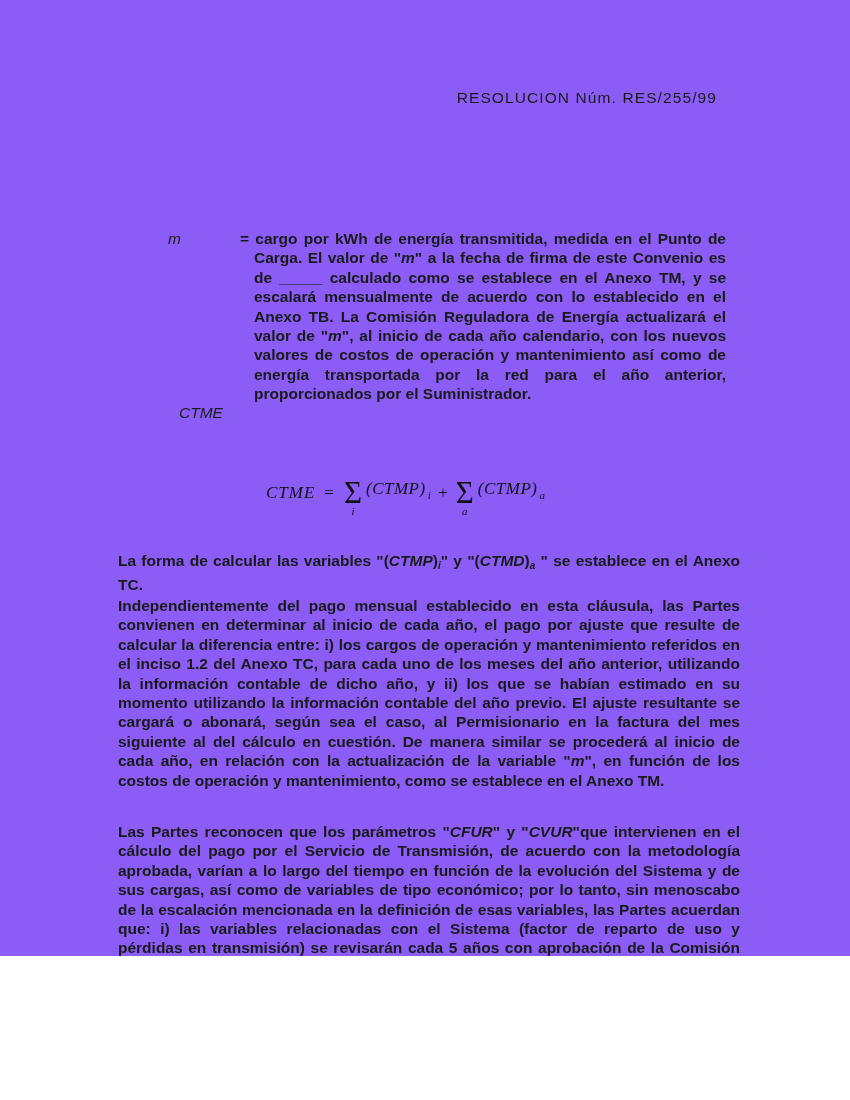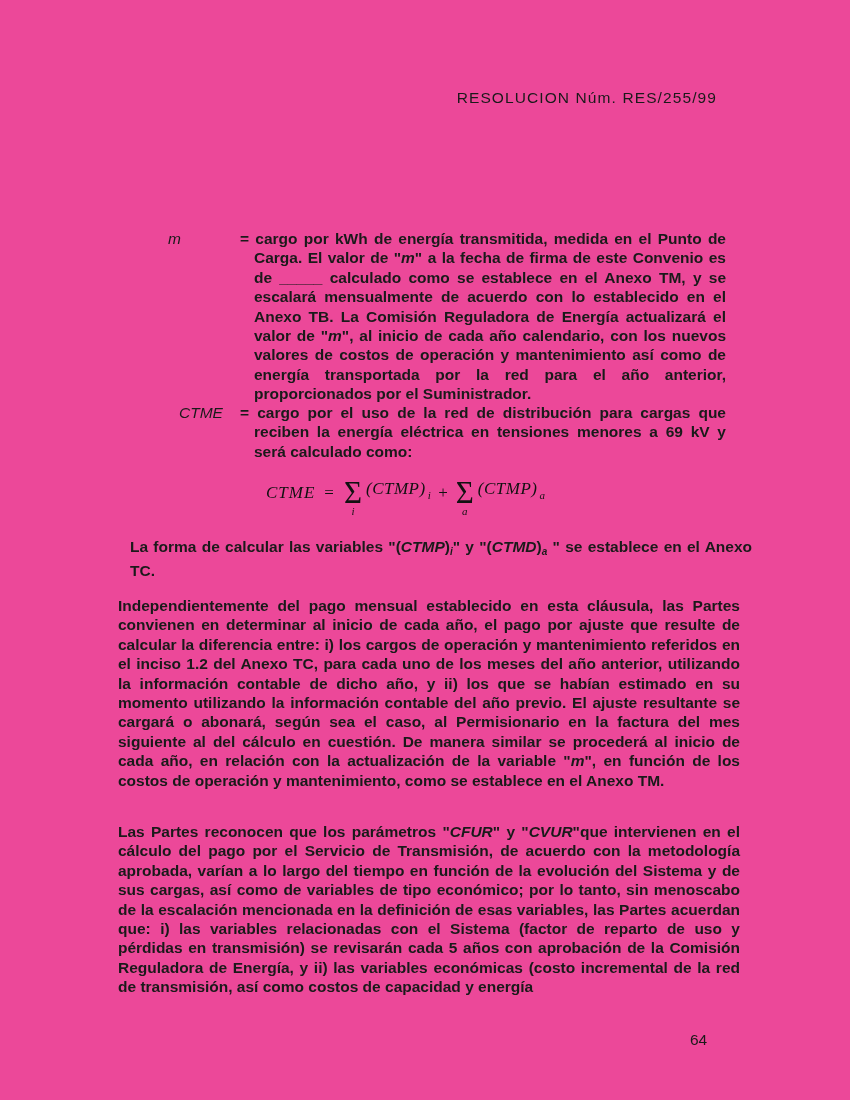--- a/index.html
+++ b/index.html
@@ -3,22 +3,22 @@
 <meta charset="utf-8">
 <style>
   html, body {
     margin: 0;
     padding: 0;
     background: #ffffff;
   }
   .page {
     position: relative;
     width: 850px;
-    height: 1100px;
-    background: #ec4899;
+    height: 956px;
+    background: #8b5cf6;
     font-family: "Liberation Sans", "DejaVu Sans", sans-serif;
     font-size: 15.5px;
     line-height: 19.4px;
     color: #1a1a1a;
     overflow: hidden;
   }
   .abs { position: absolute; }
   .just { text-align: justify; font-weight: bold; }
   .it { font-style: italic; }
   .subs {
@@ -95,21 +95,20 @@
 <div class="page">
 
   <div class="abs header">RESOLUCION Núm. RES/255/99</div>
 
   <div class="abs term" style="left:168px; top:229px;">m</div>
 
   <div class="abs just hang" style="left:240px; top:229px; width:472px;"><span>= cargo por kWh de energía transmitida, medida en el Punto de Carga. El valor de "</span><span class="it">m</span><span>" a la fecha de firma de este Convenio es de _____ calculado como se establece en el Anexo TM, y se escalará mensualmente de acuerdo con lo establecido en el Anexo TB. La Comisión Reguladora de Energía actualizará el valor de "</span><span class="it">m</span><span>", al inicio de cada año calendario, con los nuevos valores de costos de operación y mantenimiento así como de energía transportada por la red para el año anterior, proporcionados por el Suministrador.</span></div>
 
   <div class="abs term" style="left:179px; top:403px;">CTME</div>
 
-  <div class="abs just hang" style="left:240px; top:403px; width:472px;"><span>= cargo por el uso de la red de distribución para cargas que reciben la energía eléctrica en tensiones menores a 69 kV y será calculado como:</span></div>
 
   <div class="abs formula">
     <span class="f-var">CTME</span>
     <span class="f-eq">=</span>
     <span class="f-sum">
       <span class="f-sigma">Σ</span>
       <span class="f-sigsub">i</span>
     </span>
     <span class="f-term">
       <span>(CTMP)</span><span class="f-tsub">i</span>
@@ -117,21 +116,21 @@
     <span class="f-plus">+</span>
     <span class="f-sum">
       <span class="f-sigma">Σ</span>
       <span class="f-sigsub">a</span>
     </span>
     <span class="f-term">
       <span>(CTMP)</span><span class="f-tsub">a</span>
     </span>
   </div>
 
-  <div class="abs just" style="left:118px; top:537px; width:622px;margin-left:12px;"><span>La forma de calcular las variables "(</span><span class="it">CTMP</span><span>)</span><span class="it subs">i</span><span>" y "(</span><span class="it">CTMD</span><span>)</span><span class="it subs">a</span><span> " se establece en el Anexo TC.</span></div>
+  <div class="abs just" style="left:118px; top:551px; width:622px;"><span>La forma de calcular las variables "(</span><span class="it">CTMP</span><span>)</span><span class="it subs">i</span><span>" y "(</span><span class="it">CTMD</span><span>)</span><span class="it subs">a</span><span> " se establece en el Anexo TC.</span></div>
 
   <div class="abs just" style="left:118px; top:596px; width:622px;"><span>Independientemente del pago mensual establecido en esta cláusula, las Partes convienen en determinar al inicio de cada año, el pago por ajuste que resulte de calcular la diferencia entre: i) los cargos de operación y mantenimiento referidos en el inciso 1.2 del Anexo TC, para cada uno de los meses del año anterior, utilizando la información contable de dicho año, y ii) los que se habían estimado en su momento utilizando la información contable del año previo. El ajuste resultante se cargará o abonará, según sea el caso, al Permisionario en la factura del mes siguiente al del cálculo en cuestión. De manera similar se procederá al inicio de cada año, en relación con la actualización de la variable "</span><span class="it">m</span><span>", en función de los costos de operación y mantenimiento, como se establece en el Anexo TM.</span></div>
 
   <div class="abs just" style="left:118px; top:822px; width:622px;"><span>Las Partes reconocen que los parámetros "</span><span class="it">CFUR</span><span>" y "</span><span class="it">CVUR</span><span>"que intervienen en el cálculo del pago por el Servicio de Transmisión, de acuerdo con la metodología aprobada, varían a lo largo del tiempo en función de la evolución del Sistema y de sus cargas, así como de variables de tipo económico; por lo tanto, sin menoscabo de la escalación mencionada en la definición de esas variables, las Partes acuerdan que: i) las variables relacionadas con el Sistema (factor de reparto de uso y pérdidas en transmisión) se revisarán cada 5 años con aprobación de la Comisión Reguladora de Energía, y ii) las variables económicas (costo incremental de la red de transmisión, así como costos de capacidad y energía</span></div>
 
   <div class="abs pagenum">64</div>
 
 </div>
 
 </body></html>

